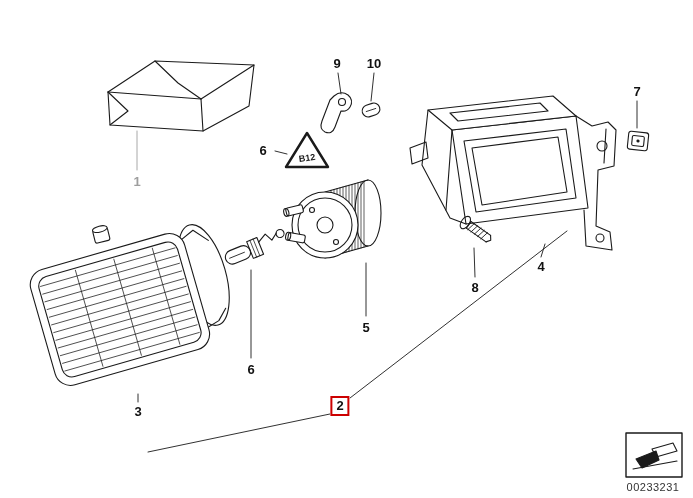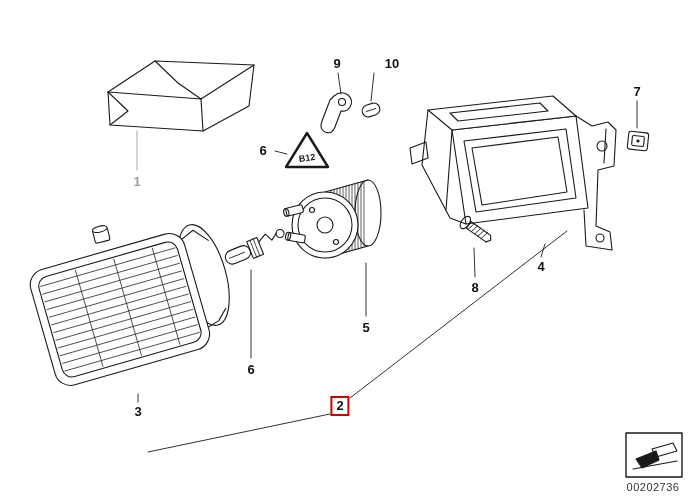--- a/index.html
+++ b/index.html
@@ -217,18 +217,18 @@
 
   <div class="label muted" style="left:137px;top:181px">1</div>
   <div class="label boxed" style="left:340px;top:406px">2</div>
   <div class="label" style="left:138px;top:411px">3</div>
   <div class="label" style="left:541px;top:266px">4</div>
   <div class="label" style="left:366px;top:327px">5</div>
   <div class="label" style="left:251px;top:369px">6</div>
   <div class="label" style="left:637px;top:91px">7</div>
   <div class="label" style="left:475px;top:287px">8</div>
   <div class="label" style="left:337px;top:63px">9</div>
-  <div class="label" style="left:392px;top:63px">10</div>
+  <div class="label" style="left:374px;top:63px">10</div>
   <div class="label" style="left:263px;top:150px">6</div>
 
-  <div class="stamp-code" style="left:653px;top:481px">00202736</div>
+  <div class="stamp-code" style="left:653px;top:481px">00233231</div>
 
 </div>
 
 </body></html>

